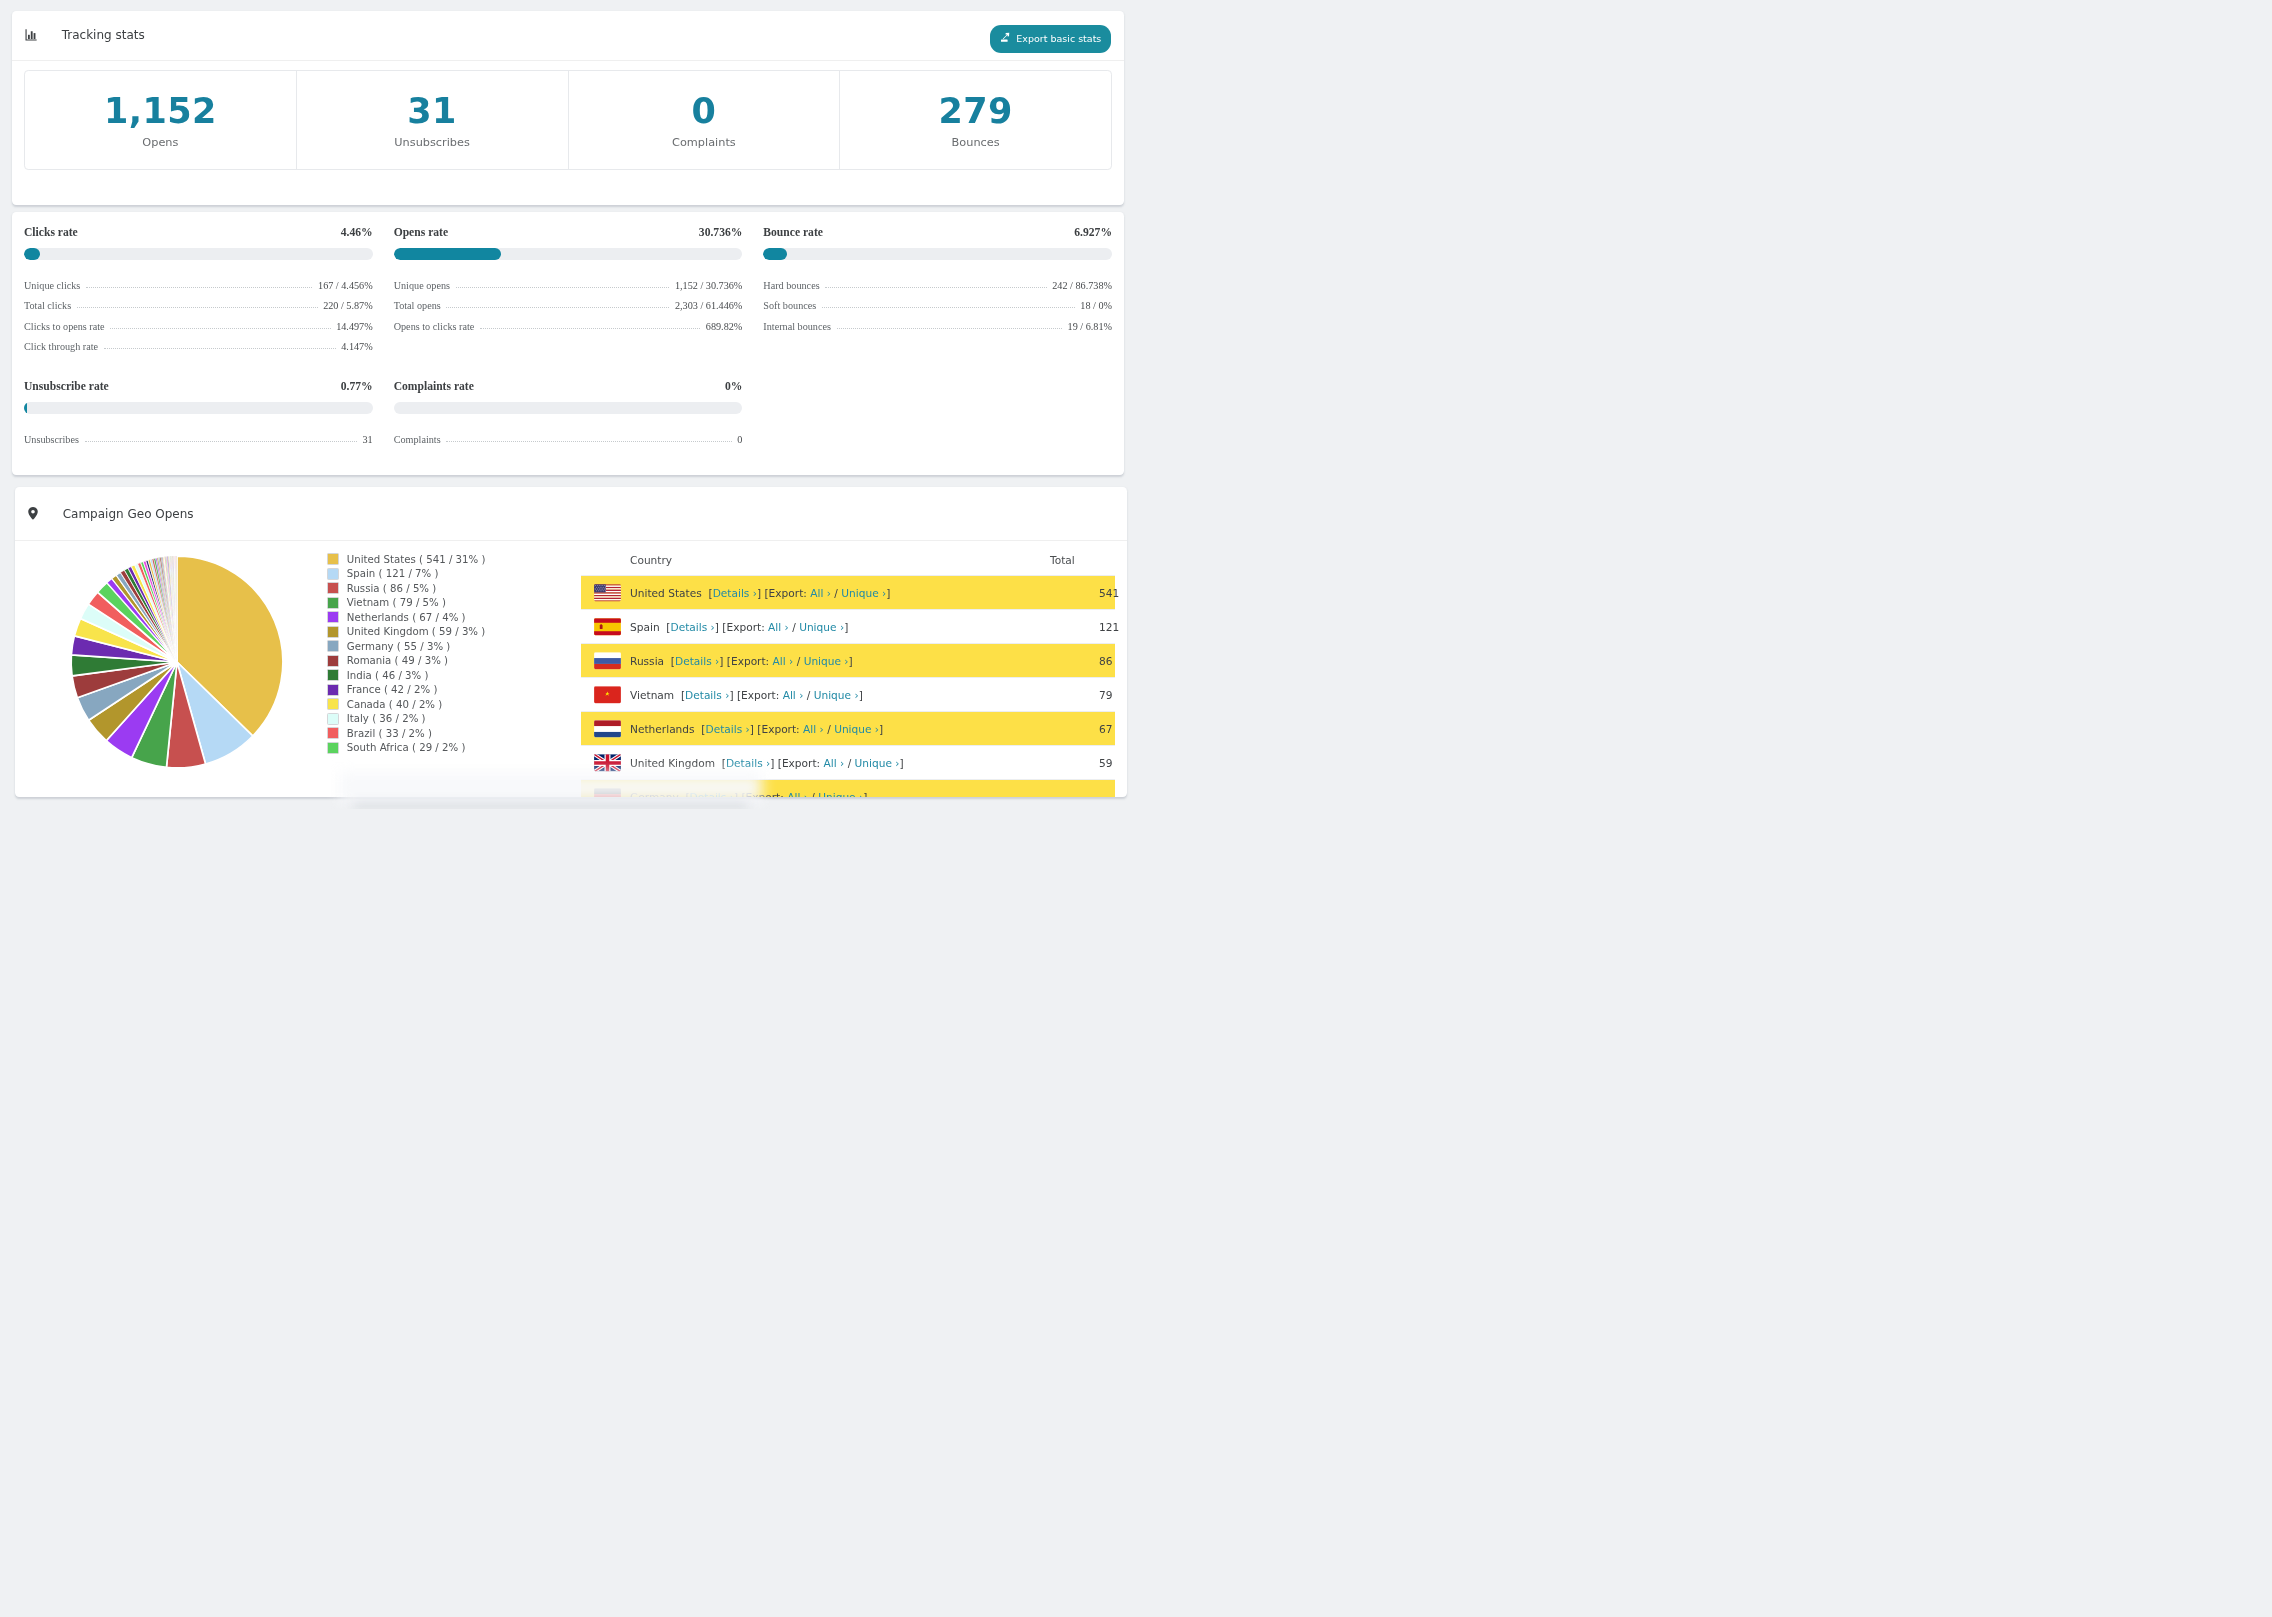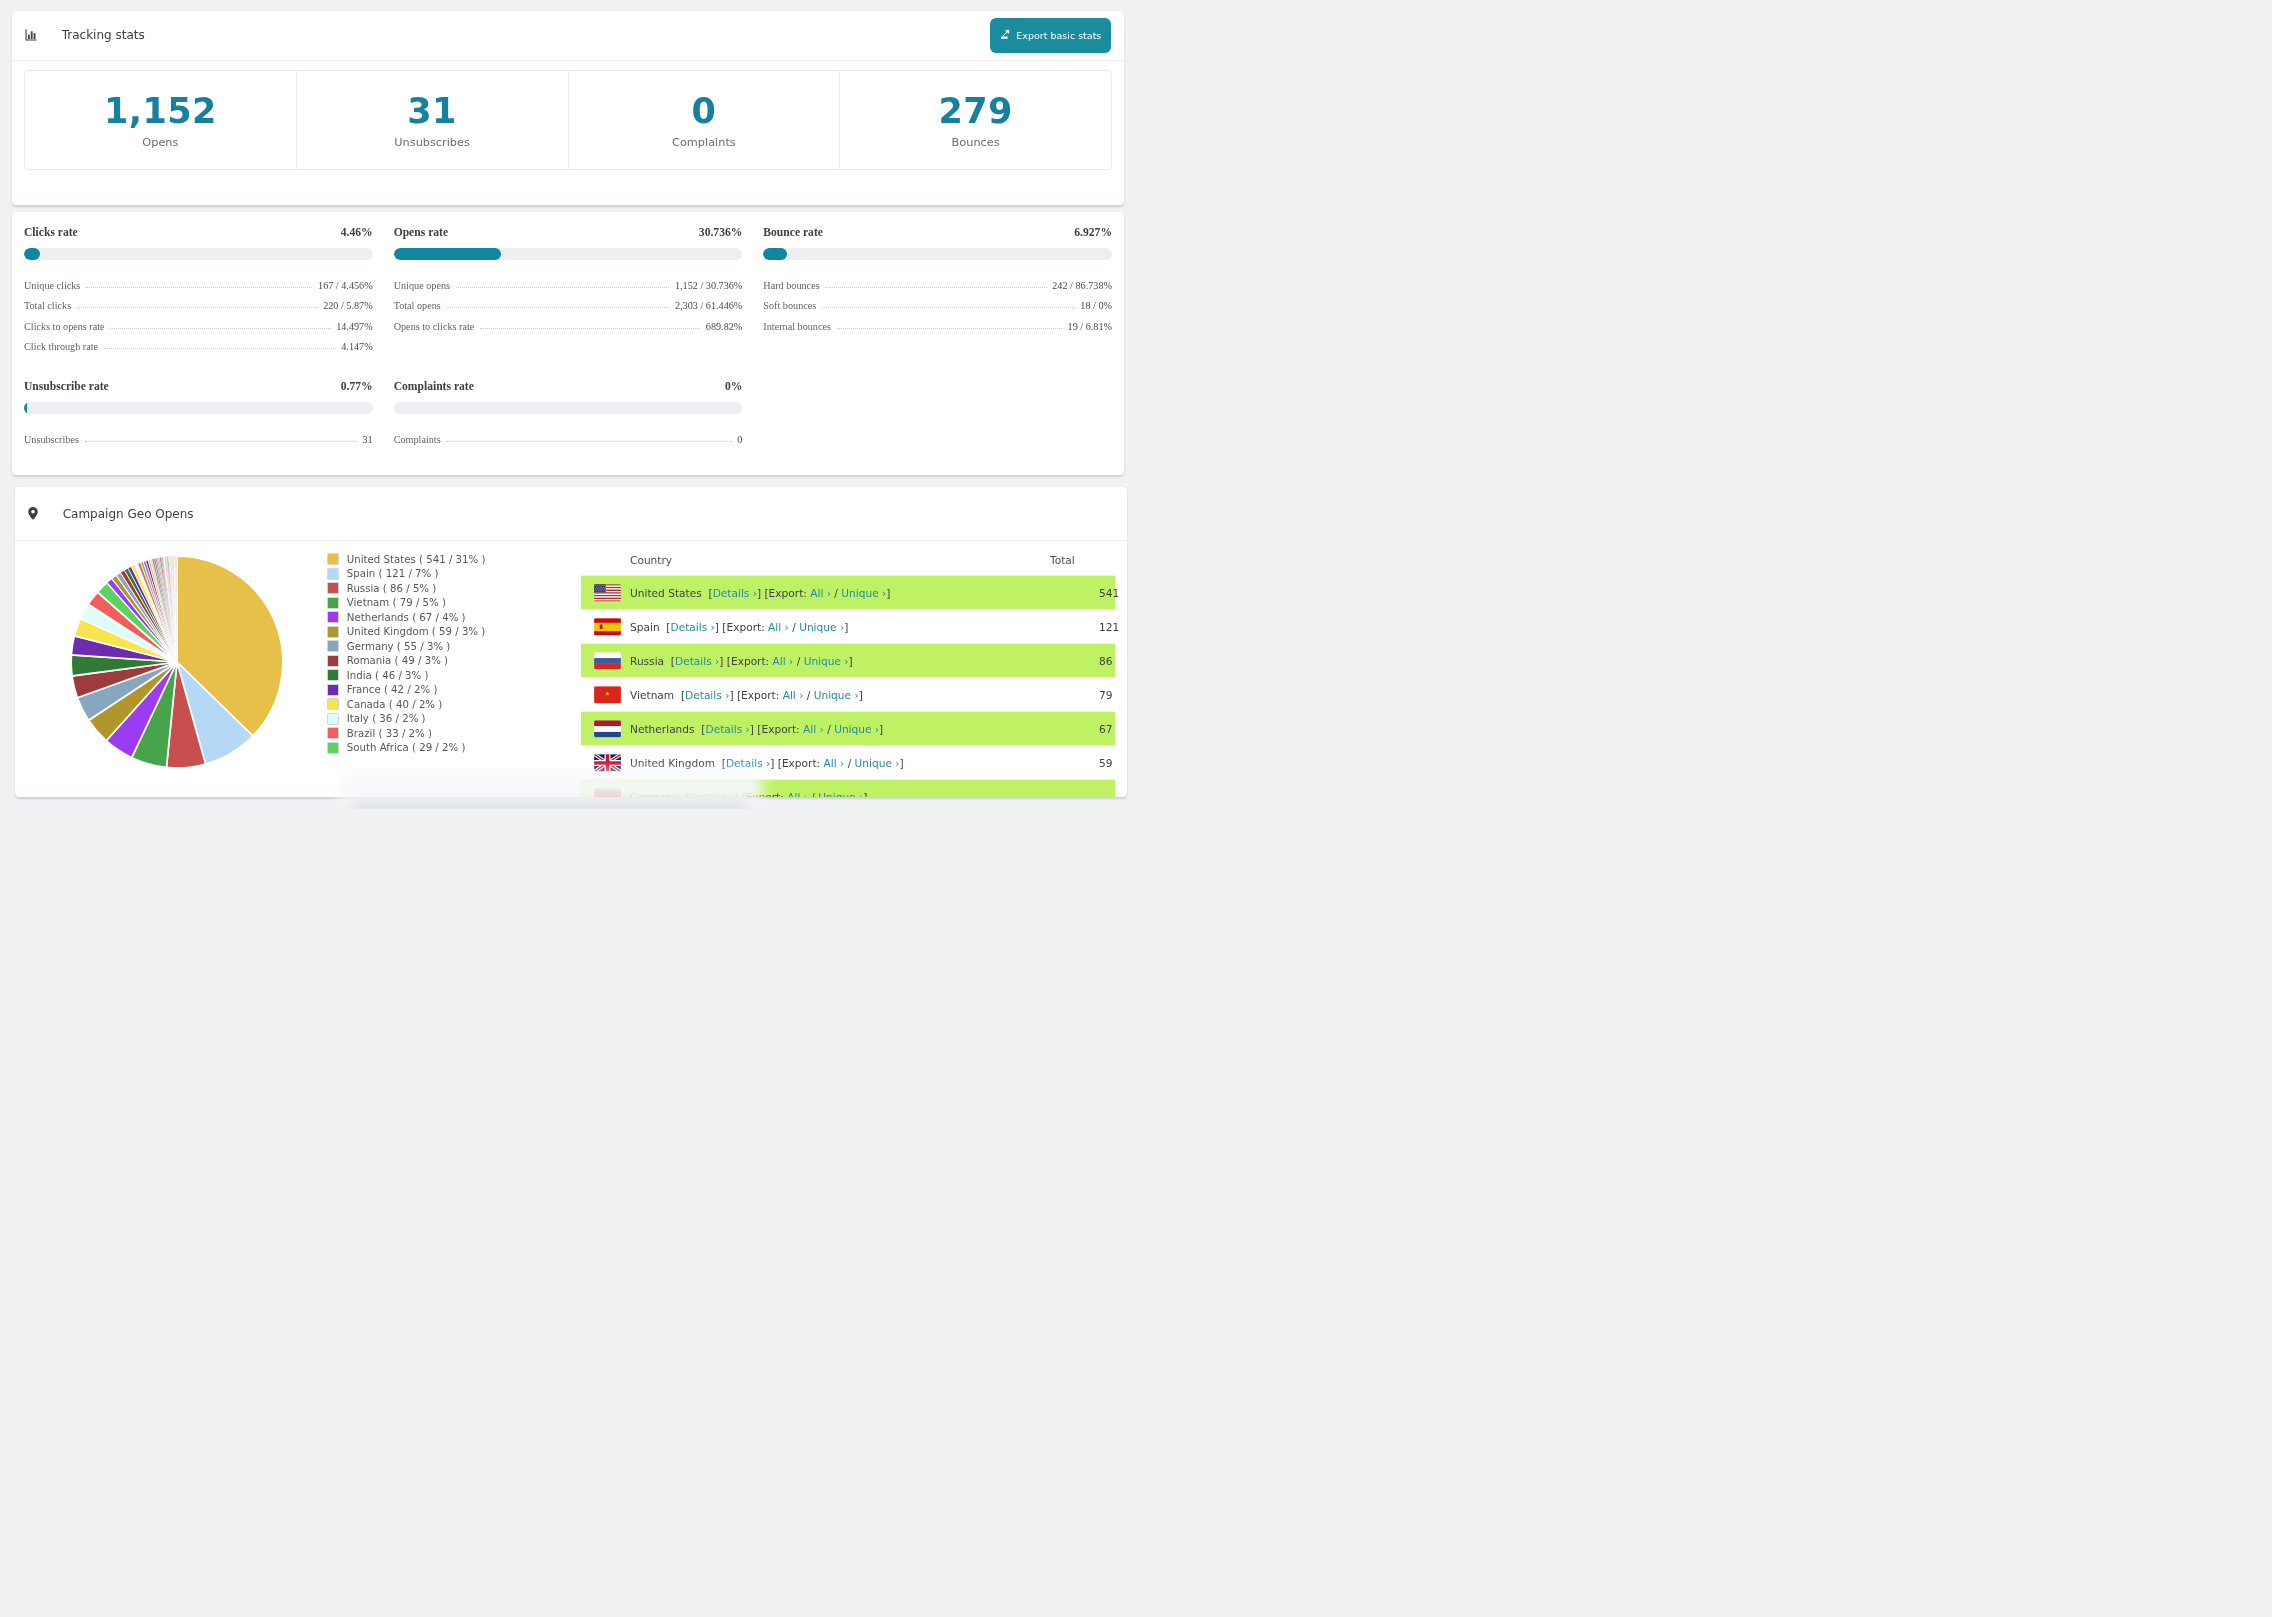--- a/index.html
+++ b/index.html
@@ -22,24 +22,24 @@
   #card-tracking{left:12px;top:10.6px;width:1112px;height:194px;}
   .card-head{
     position:relative;height:49px;
     border-bottom:0.7px solid #efefef;
     display:flex;align-items:center;
     padding:0 12.7px;
   }
   .card-title{font-size:12px;color:#3d4043;display:flex;align-items:center;gap:25px;}
   .card-title svg{display:block;}
   .btn-export{
-    position:absolute;right:12.7px;top:7px;
+    position:absolute;right:12.7px;top:14px;
     background:#1a8c9e;color:#fff;border:none;
     font-family:inherit;font-size:9.5px;
-    height:35px;padding:0 10px;border-radius:6px;
+    height:28px;padding:0 10px;border-radius:11px;
     display:flex;align-items:center;gap:5.6px;cursor:pointer;
   }
   #stats-row{
     margin:9.2px 12px 0;
     height:98px;
     border:0.7px solid #e7e9ec;border-radius:4.2px;
     display:flex;
   }
   .stat-cell{flex:1;text-align:center;padding-top:20px;}
   .stat-cell + .stat-cell{border-left:0.7px solid #e7e9ec;}
@@ -67,21 +67,21 @@
   #card-geo .card-head{height:53px;}
   #geo-content{display:flex;padding:4.2px 12px 0;}
   #pie-wrap{width:258px;padding-left:42px;padding-top:8.5px;box-sizing:border-box;flex:none;}
   #legend{width:254px;margin-left:42px;padding-top:7px;flex:none;}
   .legend-item{display:flex;align-items:center;height:14.5px;font-size:10.2px;color:#54575a;}
   .legend-swatch{width:10px;height:10px;border:0.7px solid #d4d6d9;border-radius:1.4px;margin-right:7.8px;flex:none;}
   
   #geo-table{flex:1;}
   .g-hrow{position:relative;height:30px;font-size:10.6px;color:#4b4e51;}
   .g-row{position:relative;height:33px;font-size:10.6px;color:#3f4245;border-top:0.7px solid #eceef0;}
-  .g-row.striped{background:#bef264;}
+  .g-row.striped{background:#fde047;}
   .g-col-country{position:absolute;left:49px;top:50%;transform:translateY(-50%);white-space:nowrap;}
   .g-col-total{position:absolute;left:469px;top:50%;transform:translateY(-50%);}
   .g-flag{position:absolute;left:12.7px;top:50%;transform:translateY(-50%);width:27px;height:17.6px;border-radius:1.4px;overflow:hidden;}
   .g-flag svg{display:block;width:27px;height:17.6px;}
   .g-row a{color:#228aa6;text-decoration:none;cursor:pointer;}
   .punct{color:#3f4245;}
   
   #bottom-blur-white{position:absolute;left:339px;top:772px;width:423px;height:31px;background:rgba(248,249,251,.95);filter:blur(7px);z-index:6;}
   #bottom-blur-gray{position:absolute;left:353px;top:795px;width:395px;height:12.7px;background:rgba(172,180,190,.45);filter:blur(5.6px);z-index:5;}
 </style>

